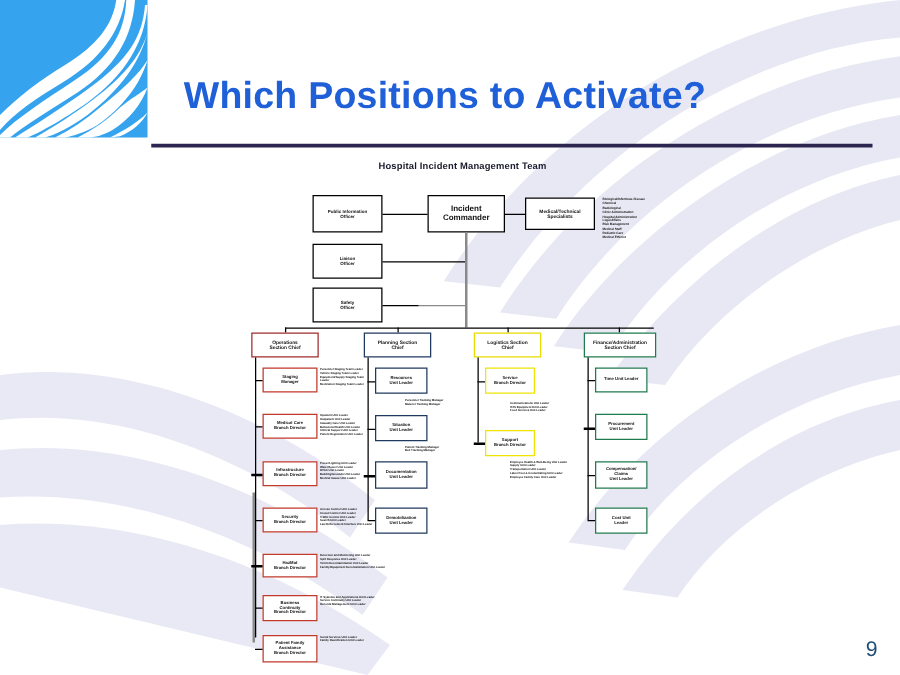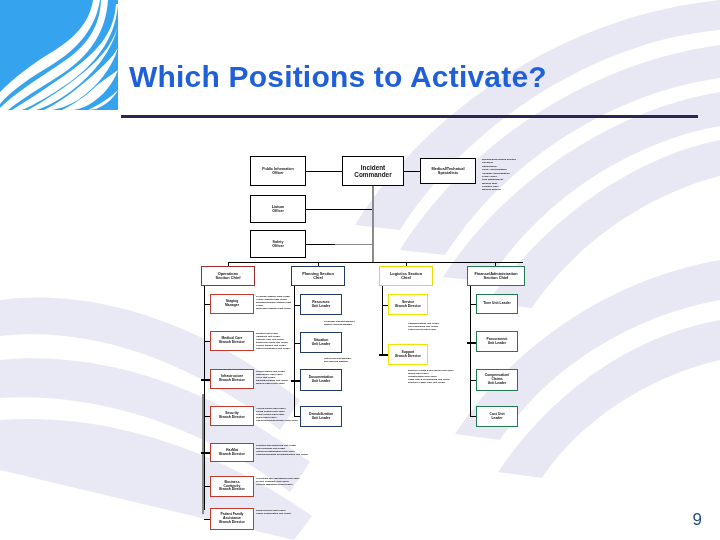--- a/index.html
+++ b/index.html
@@ -13,21 +13,21 @@
   
   .wm{position:absolute;inset:0;overflow:hidden;pointer-events:none;}
   .wm svg{position:absolute;}
 
   
   #logo{position:absolute;left:0;top:0;width:120px;height:112px;}
   #logo svg{display:block;}
 
   
   #slide-title{
-    position:absolute;left:129px;top:60px;width:560px;
+    position:absolute;left:147px;top:60px;width:560px;
     font-size:30px;font-weight:bold;color:#1f5fd8;
     letter-spacing:.2px;line-height:1.1;
     white-space:nowrap;
   }
   #title-rule{
     position:absolute;left:121px;top:115px;width:577px;height:3px;
     background:#2b2550;
   }
 
   
@@ -118,20 +118,21 @@
       <path d="M118 90 C114 98 106 105 96 109 L88 110 C100 104 110 98 118 90 Z"></path>
     </g>
   </svg>
 </div>
 
 <div id="slide-title">Which Positions to Activate?</div>
 <div id="title-rule"></div>
 
 <div id="orgchart">
 
+  <div id="chart-title">Hospital Incident Management Team</div>
 
   <div class="node cmd" style="left: 152px; top: 30px; width: 62px; height: 30px; white-space: pre-line;">Incident
 Commander</div>
 
   <div class="node off" style="left: 60px; top: 30px; width: 56px; height: 30px; white-space: pre-line;">Public Information
 Officer</div>
   <div class="node off" style="left: 60px; top: 69px; width: 56px; height: 28px; white-space: pre-line;">Liaison
 Officer</div>
   <div class="node off" style="left: 60px; top: 104px; width: 56px; height: 28px; white-space: pre-line;">Safety
 Officer</div>

